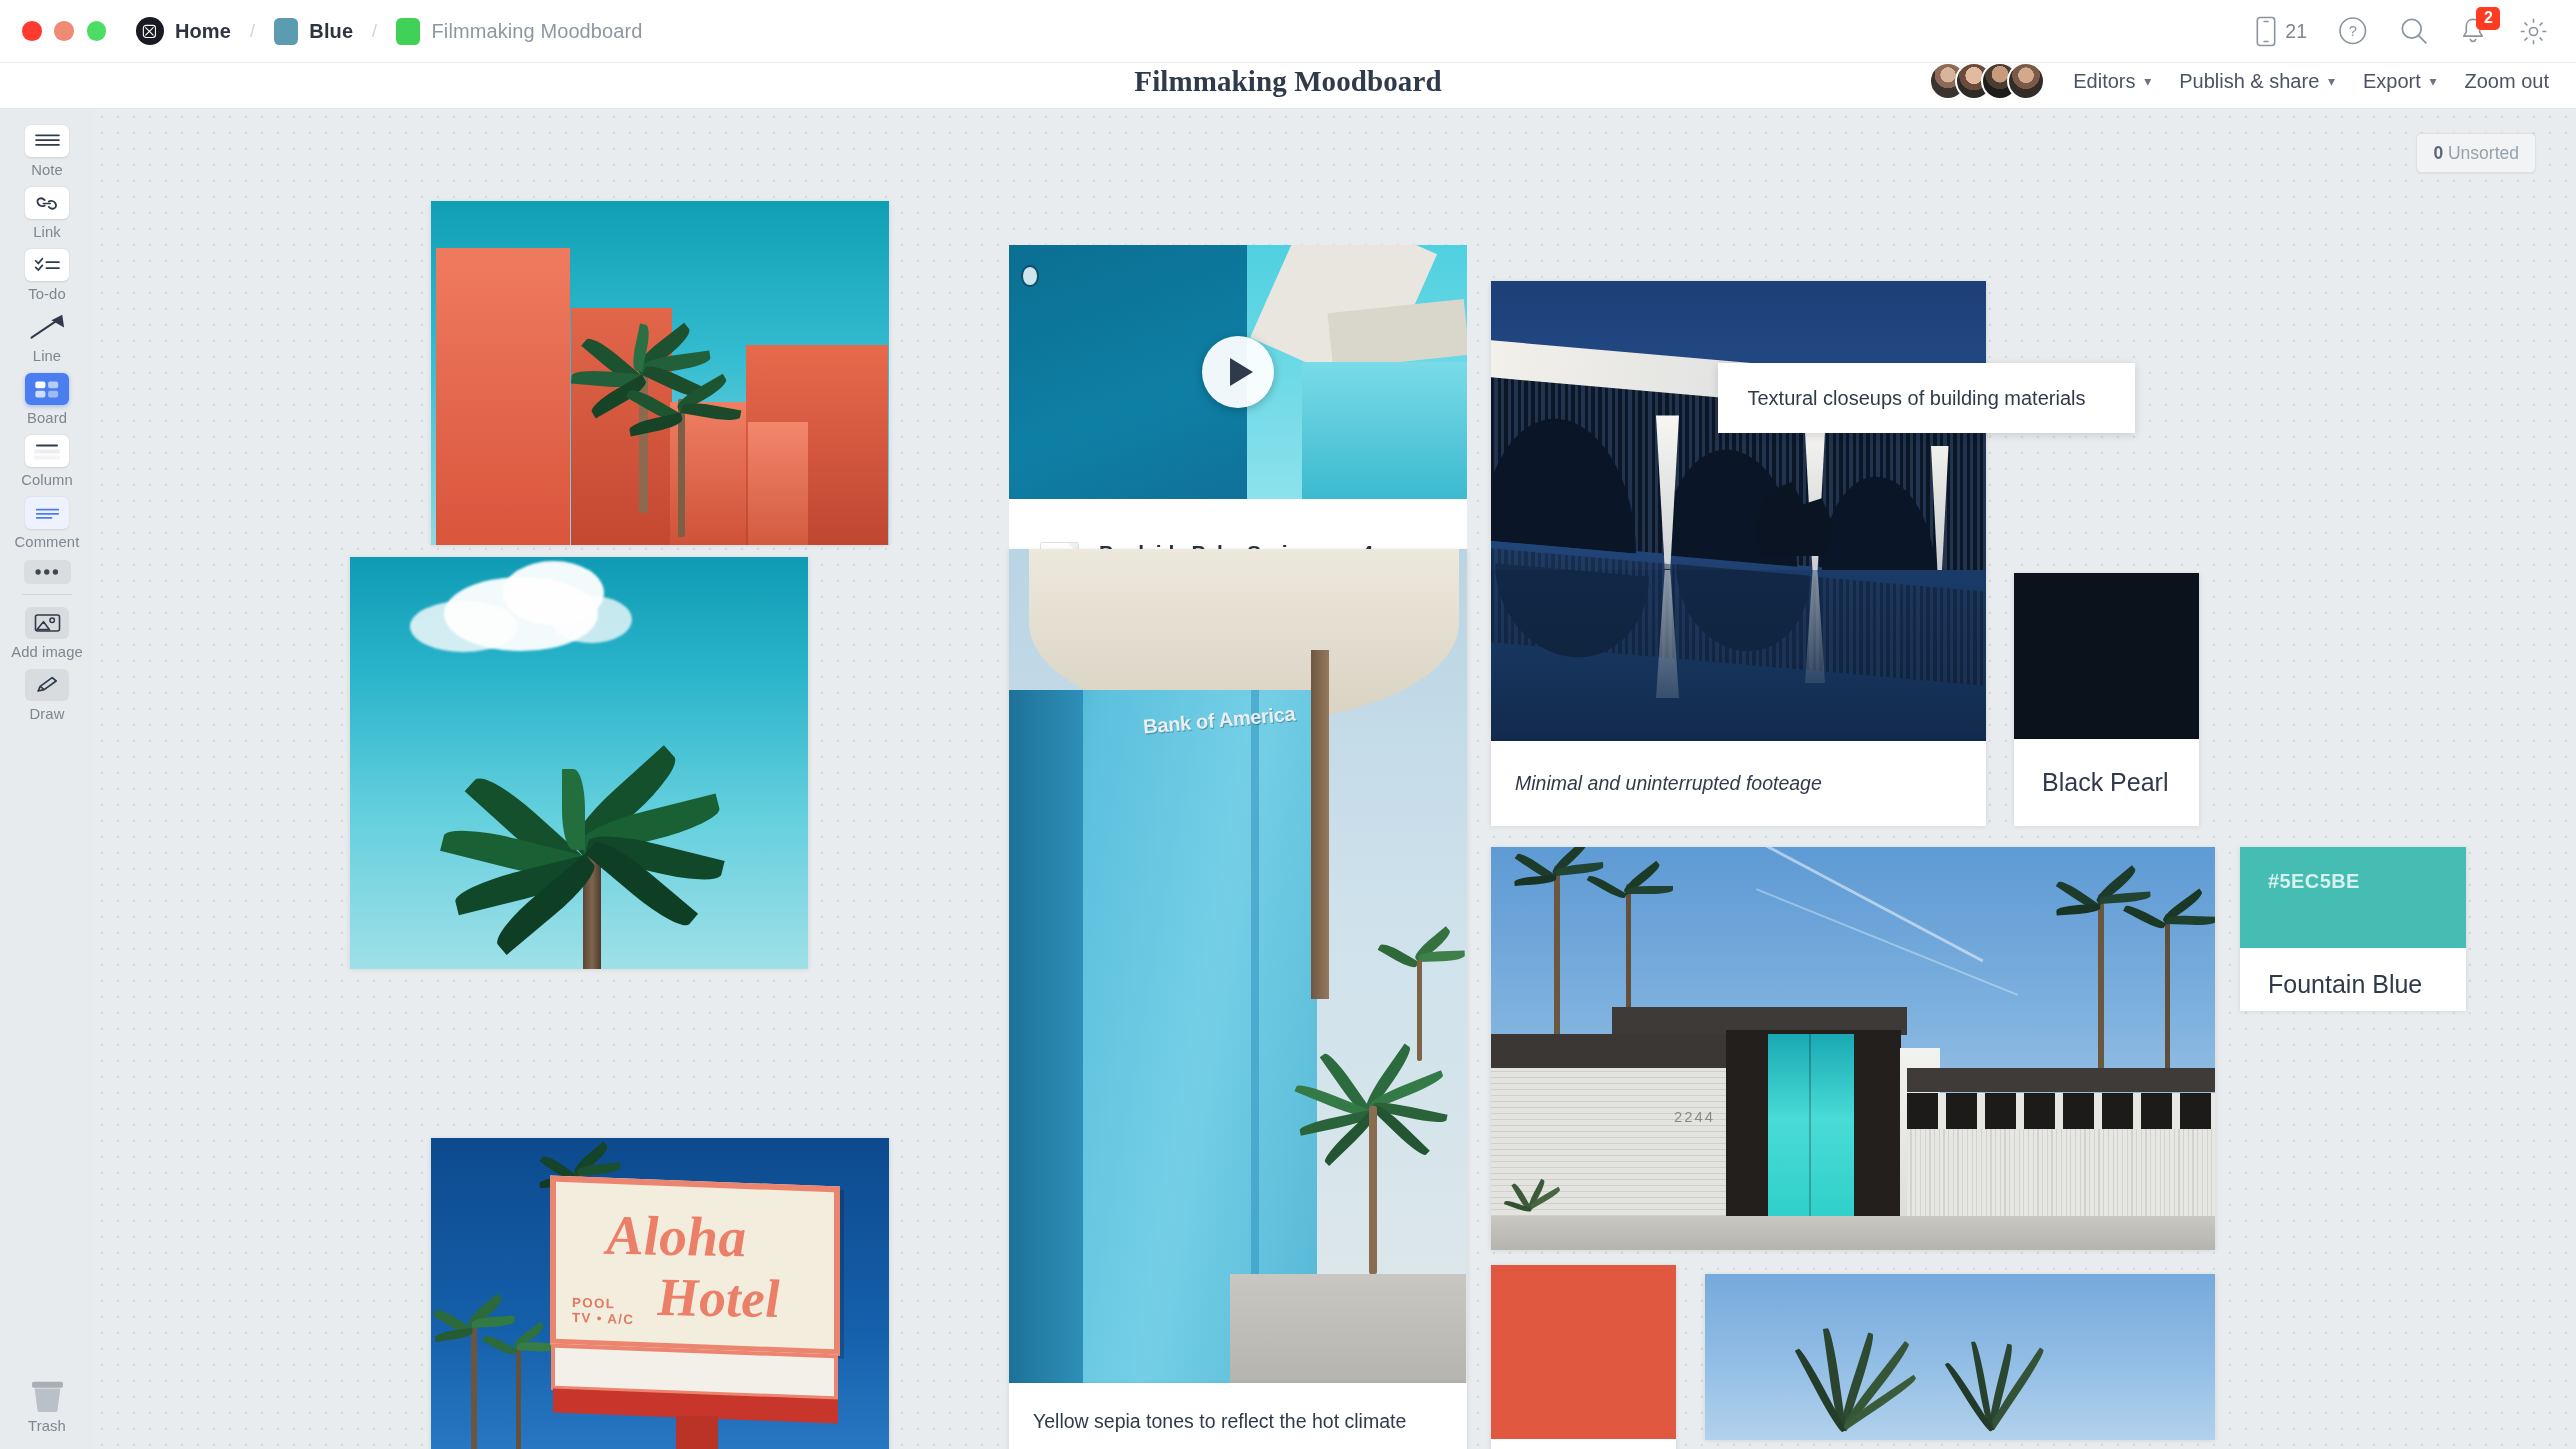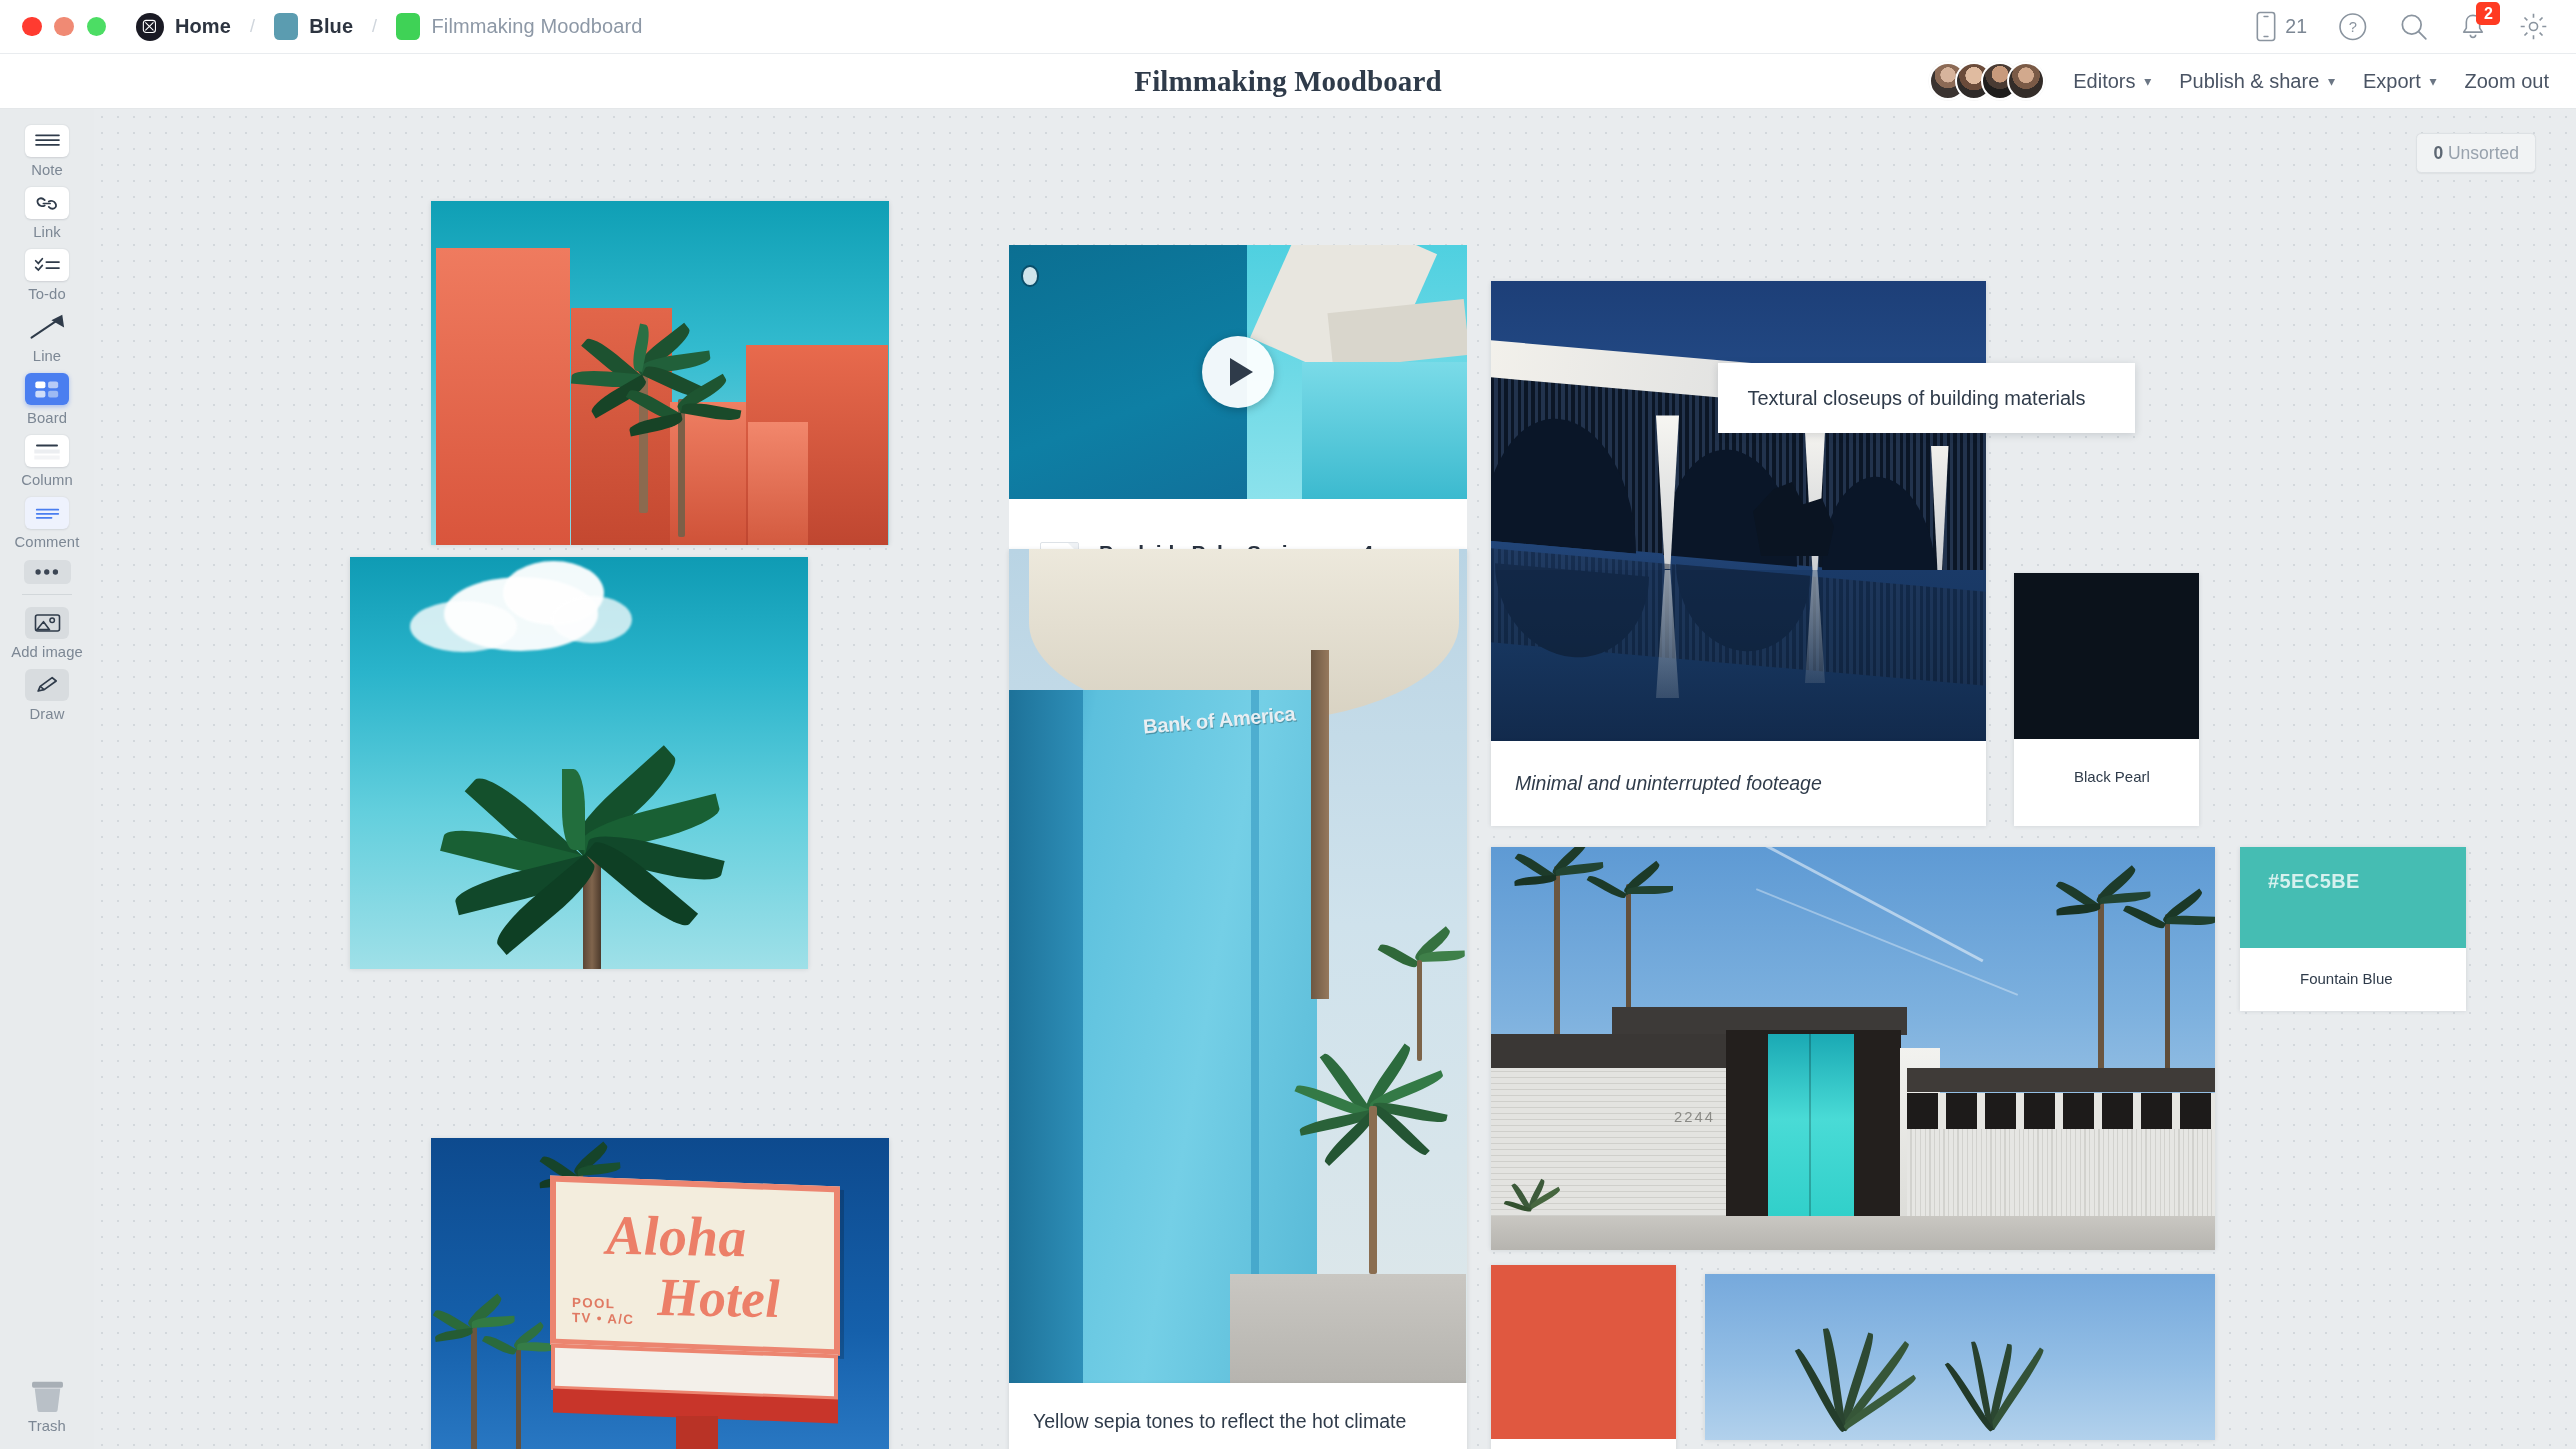--- a/index.html
+++ b/index.html
@@ -6,21 +6,21 @@
   html, body {
     width: 2576px; height: 1450px;
     overflow: hidden;
     font-family: "Liberation Sans", sans-serif;
     background: #e4e7e9;
   }
 
   
   .topbar {
     position: absolute; top: 0; left: 0;
-    width: 2576px; height: 54px;
+    width: 2576px; height: 63px;
     background: #ffffff;
     display: flex; align-items: center;
     border-bottom: 0.7px solid #e9ecef;
     z-index: 40;
   }
   .traffic { display: flex; align-items: center; gap: 12.8px; padding-left: 22px; }
   .tl { width: 19.5px; height: 19.5px; border-radius: 50%; }
   .tl.red { background: #ff3b30; }
   .tl.amber { background: #f08a74; }
   .tl.green { background: #4cdd64; }
@@ -179,21 +179,21 @@
   .filetri { position: absolute; left: 50%; top: 56%; transform: translate(-50%,-50%);
     width:0;height:0;border-left:14.8px solid #3b7ef0;border-top:9.4px solid transparent;border-bottom:9.4px solid transparent; }
   .fname { font-size: 21px; font-weight: 700; color: #2a3340; letter-spacing: -0.1px; }
   .fsub { font-size: 18px; color: #7c8794; margin-top: 6px; }
   .fsub a { color: #5b6673; text-decoration: underline; cursor: pointer; }
 
   
   .swatch { position: absolute; background: #fff; box-shadow: 0 1.3px 4.7px rgba(25,35,55,.12); }
   .sw-fill { position: absolute; left:0; top:0; right:0; }
   .sw-hex { position: absolute; left: 28px; top: 23px; font-size: 20px; font-weight: 700; color: rgba(255,255,255,.78); letter-spacing: 0.4px; }
-  .sw-name { position: absolute; left: 28px; font-size: 15px; color: #2f3b4a; margin-left: 32px; }
+  .sw-name { position: absolute; left: 28px; font-size: 25px; color: #2f3b4a; }
   .sky-teal { background: linear-gradient(180deg,#0f9fb5 0%,#34bcd0 45%,#8fd9e4 100%); }
   .sky-night { background: linear-gradient(180deg,#1d3f78 0%,#27528f 40%,#13243f 100%); }
   .sky-pale { background: linear-gradient(180deg,#7fb4e6 0%,#a9cdef 100%); }
   .pool-blue { background: linear-gradient(135deg,#0b6f92 0%,#1189ad 40%,#3fc3d8 75%,#7fdfe8 100%); }
 
   .palm { position: absolute; }
   .trunk { position: absolute; background: #6a5140; border-radius: 2px; }
   .frond { position: absolute; background: #1f4a2a; border-radius: 50% 0 50% 0; transform-origin: 0 100%; }
   .arch { position: absolute; background: #0d1a2e; border-radius: 50% 50% 0 0 / 100% 100% 0 0; }
   .colstrip { position: absolute; background: repeating-linear-gradient(90deg,#0b1626 0 3.4px,#22334d 3.4px 6.7px); }

